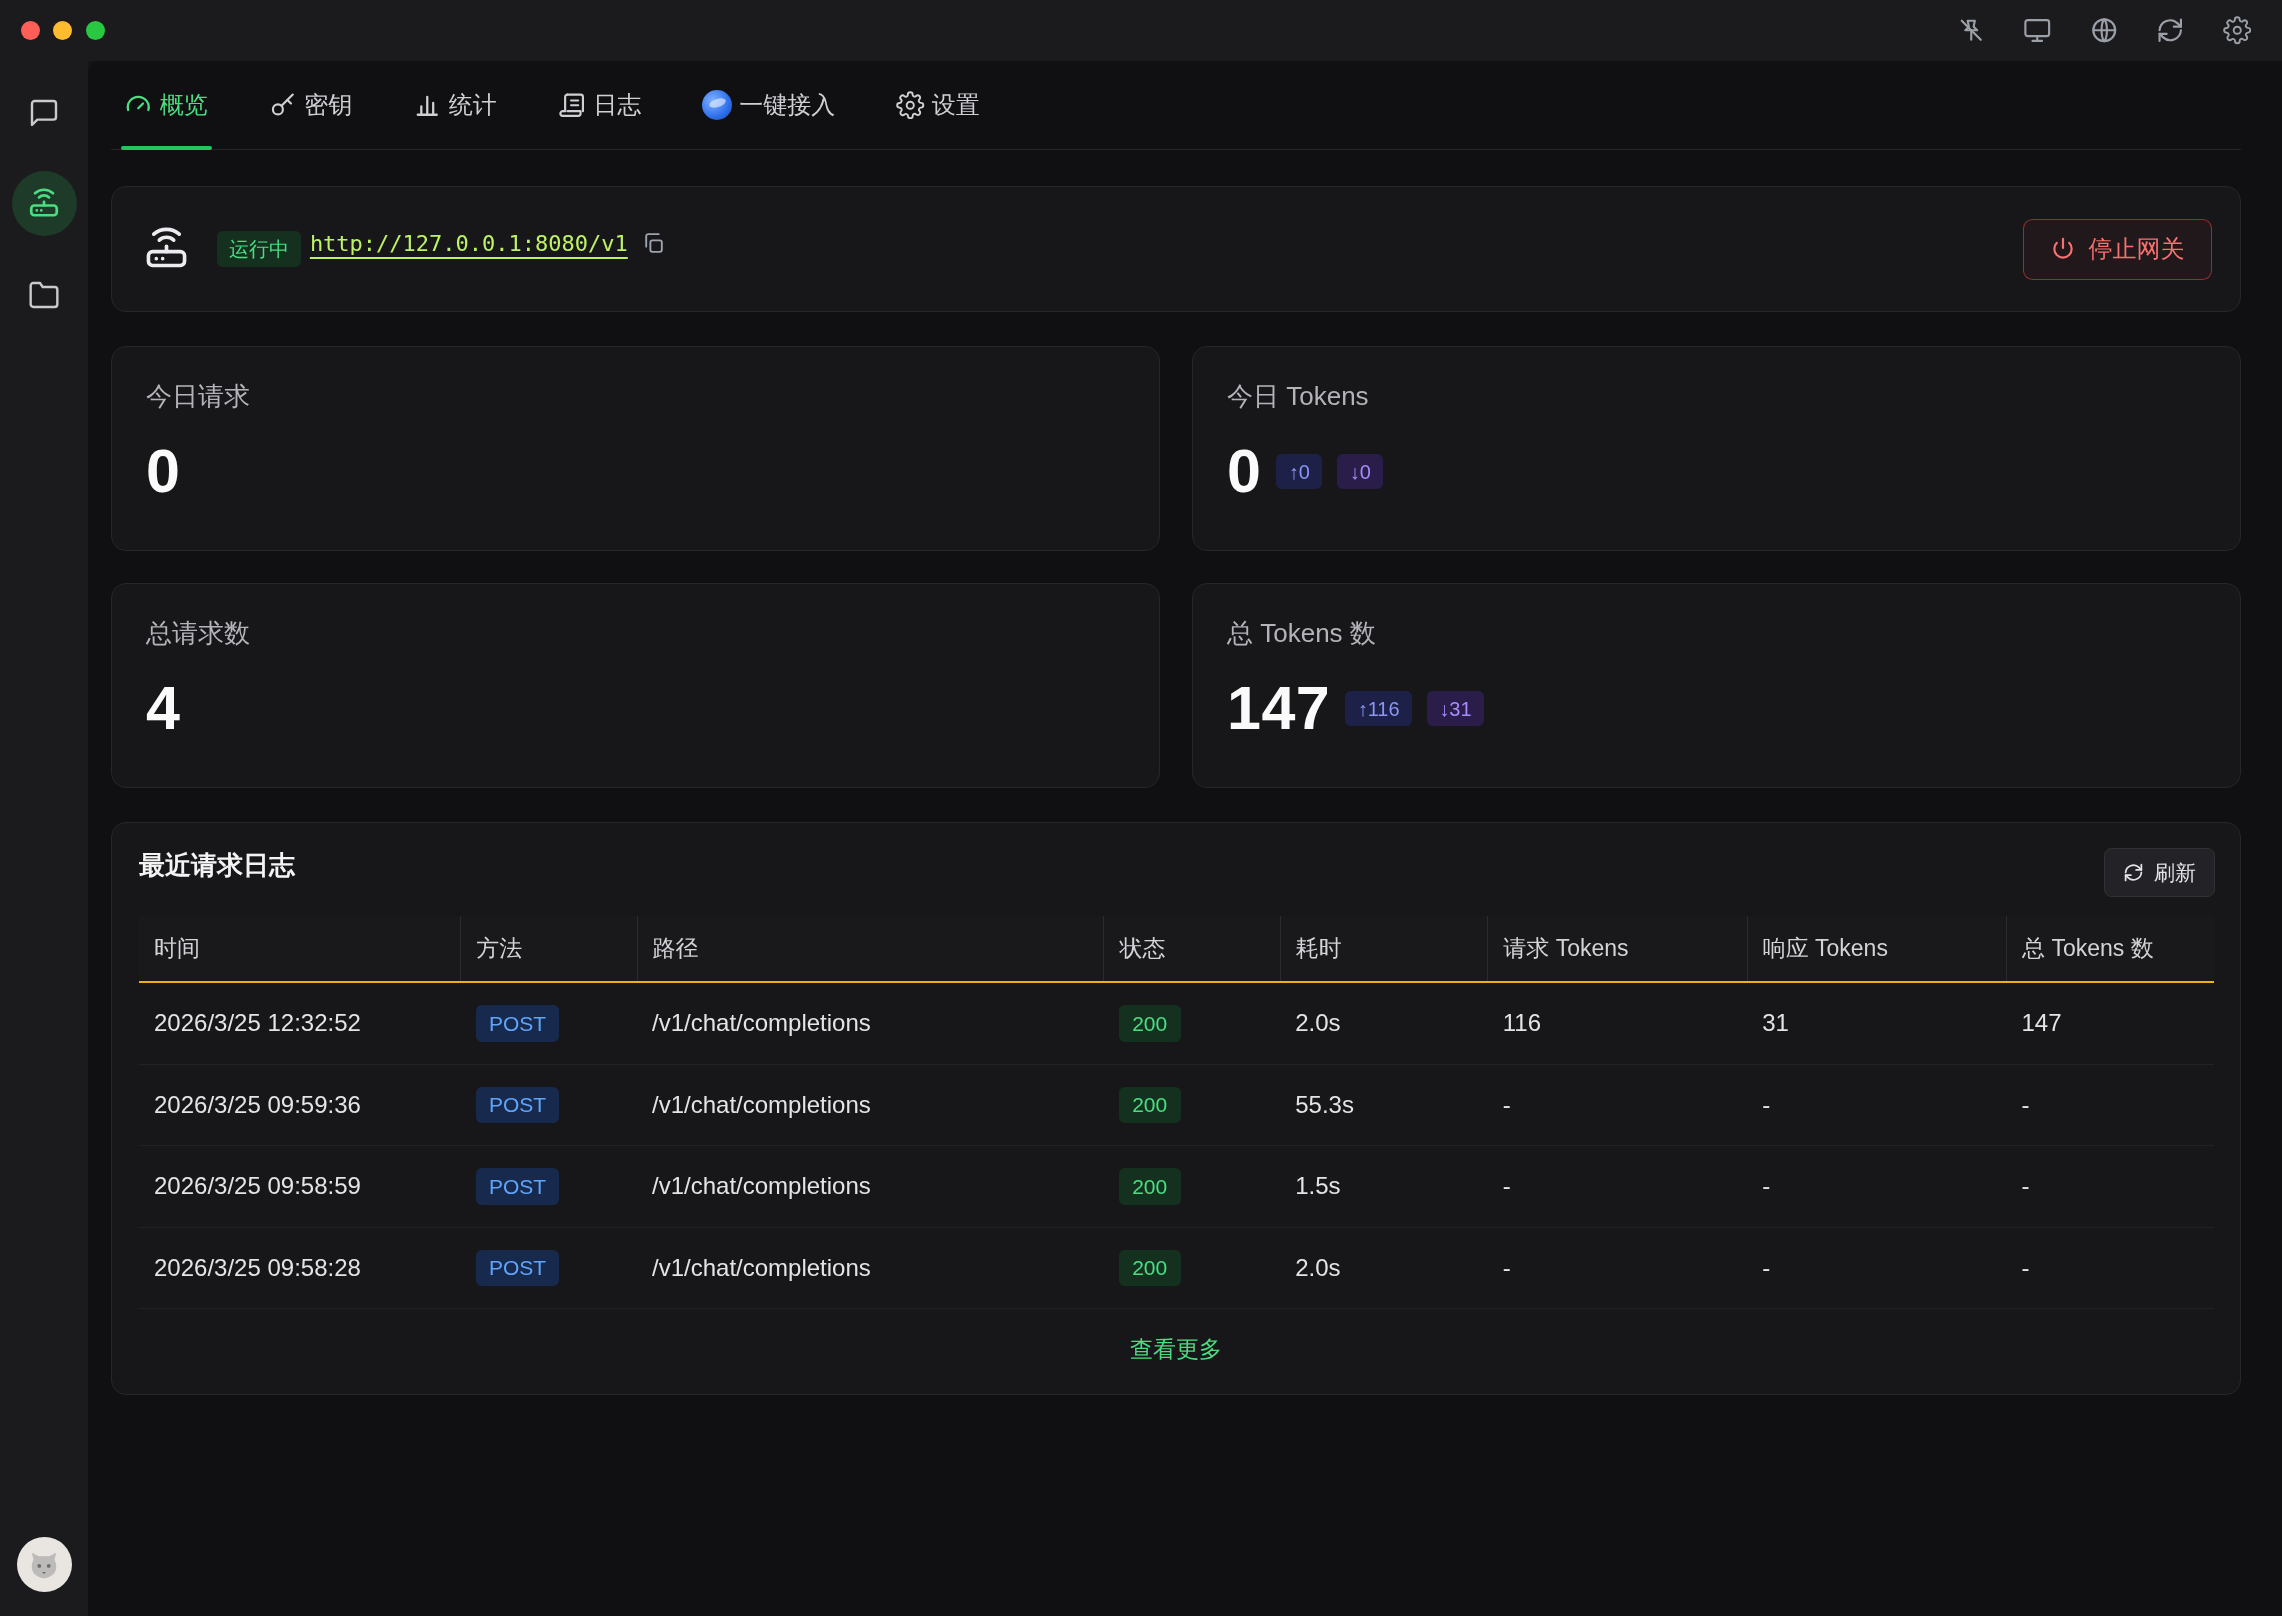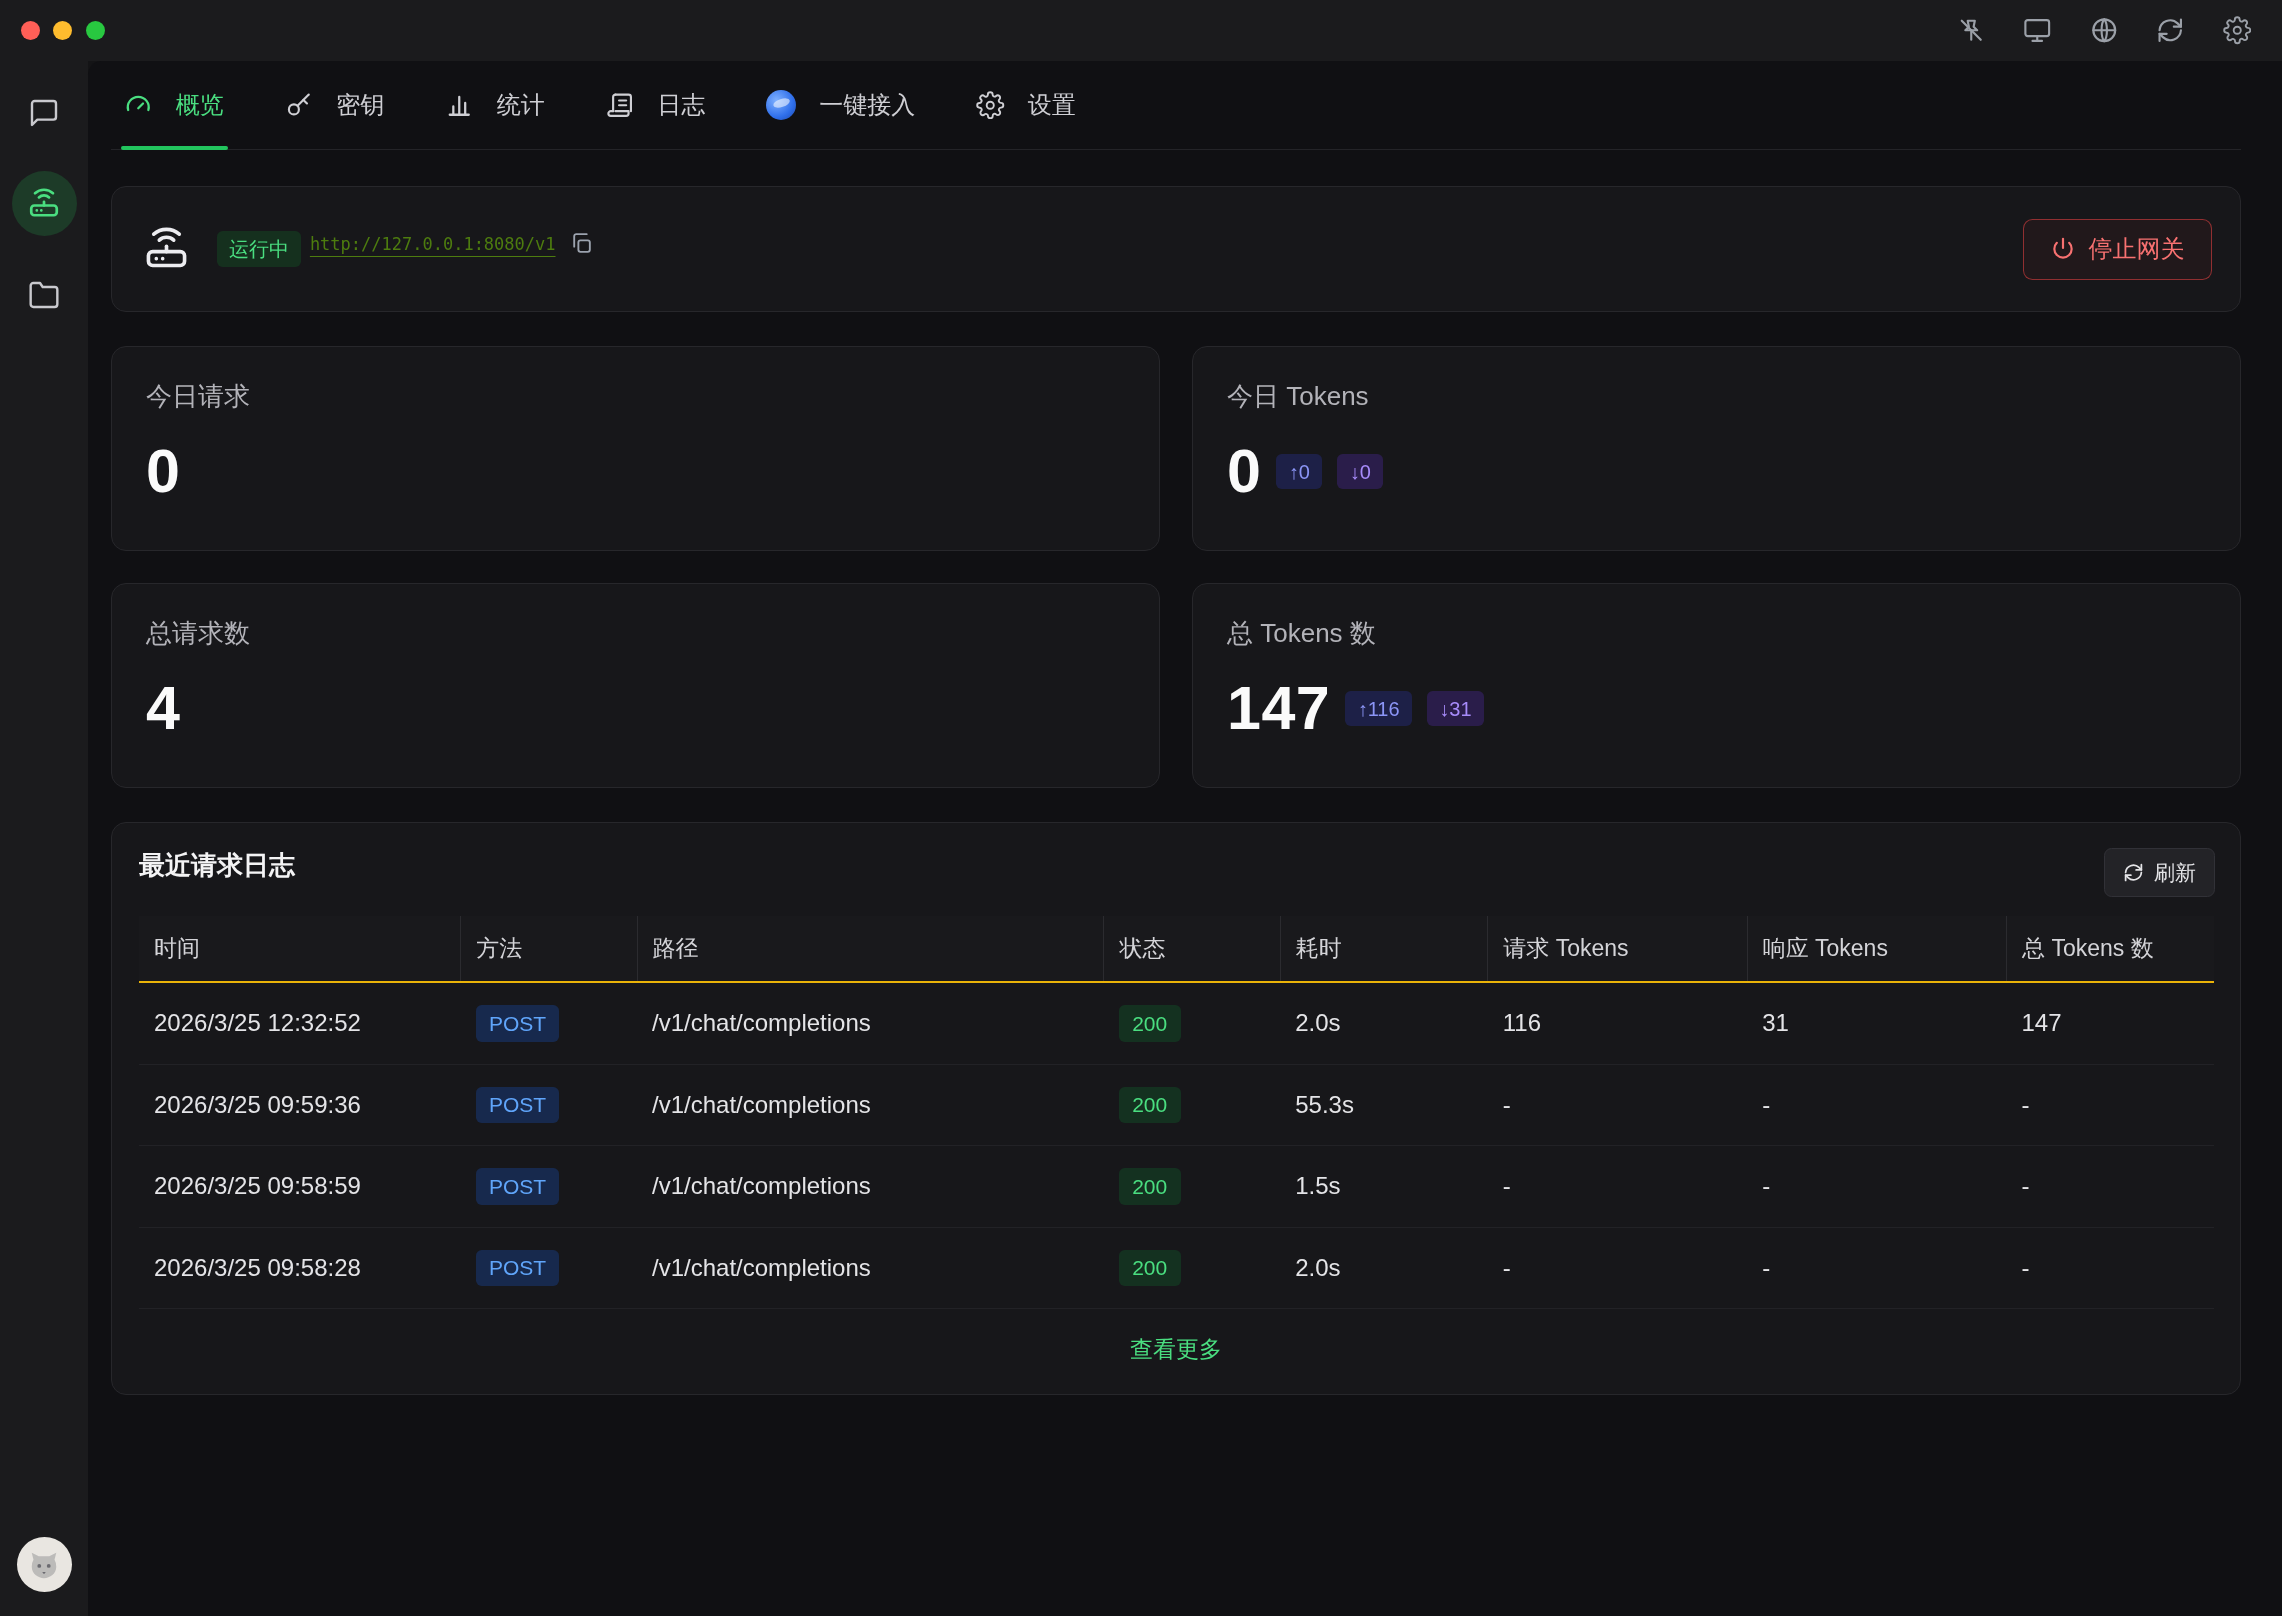--- a/index.html
+++ b/index.html
@@ -56,21 +56,21 @@
     background:#101013; border-top-left-radius:13.3px;
     padding:0 42px 0 23px;
   }
 
   
   .tabbar {
     height:89px; display:flex; align-items:stretch; gap:61px;
     border-bottom:1px solid #242428; padding-left:13.3px;
   }
   .tab {
-    position:relative; display:flex; align-items:center; gap:23px;
+    position:relative; display:flex; align-items:center; gap:7px;
     color:#cfcfd4; font-size:24px; cursor:pointer;
   }
   .tab .ic { width:28.5px; height:28.5px; }
   .tab.active { color:#4ade80; }
   .tab.active::after {
     content:""; position:absolute; left:-3.8px; right:-3.8px; bottom:-1px;
     height:3.8px; border-radius:1.9px; background:#22c55e;
   }
   .logo-dot { width:30px; height:30px; border-radius:50%; background:radial-gradient(circle at 35% 35%, #7fb1ff, #2f6feb 60%, #1d47a8); position:relative; }
   .logo-dot::after { content:""; position:absolute; left:6.7px; top:8.6px; width:17px; height:7.6px; border-radius:50%; background:rgba(255,255,255,.55); transform:rotate(-18deg); }
@@ -85,21 +85,21 @@
   }
   .gw-left { display:flex; align-items:center; gap:25px; }
   .gw-left > .ic { width:51px; height:51px; color:#ececf0; }
   .gw-info { display:flex; flex-direction:row; align-items:flex-start; gap:8.6px; }
   .status-badge {
     font-size:20px; color:#4ade80; background:#15301e;
     padding:4.8px 12.4px; border-radius:5.7px; line-height:1.3;
   }
   .gw-url-row { display:flex; align-items:center; gap:13.3px; }
   .gw-url {
-    font-family:"DejaVu Sans Mono", monospace; font-size:17px; color:#4d7c0f;
+    font-family:"DejaVu Sans Mono", monospace; font-size:22px; color:#bef264;
     text-decoration:underline; text-underline-offset:5.7px; cursor:pointer;
   }
   .copy-btn { width:25px; height:25px; color:#9ca3af; cursor:pointer; }
   .stop-btn {
     display:flex; align-items:center; gap:12.4px;
     height:61px; padding:0 26px; border-radius:9.5px;
     border:1.9px solid rgba(239,68,68,.55); background:rgba(239,68,68,.05);
     color:#f87171; font-size:24px; cursor:pointer;
   }
   .stop-btn .ic { width:26px; height:26px; }

